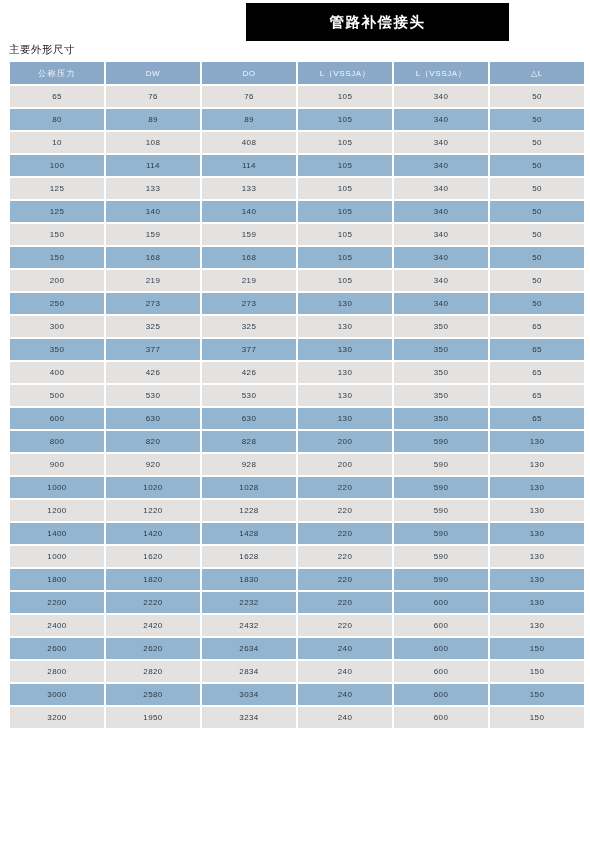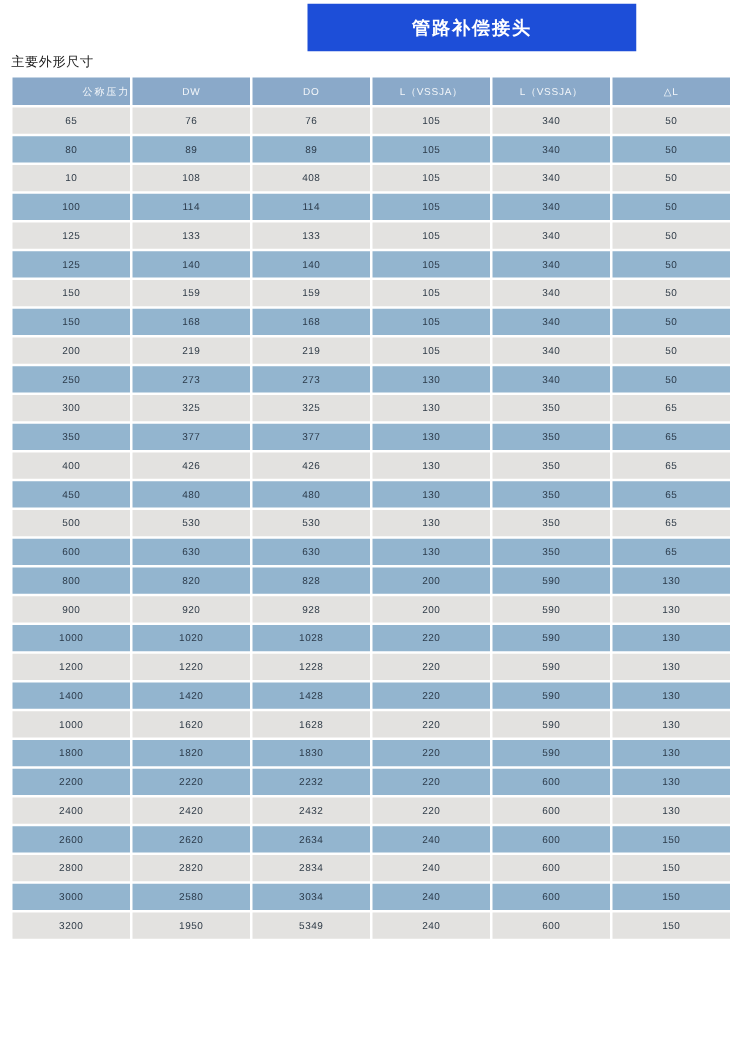--- a/index.html
+++ b/index.html
@@ -20,21 +20,21 @@
     box-sizing: border-box;
   }
 
   
   .title-banner-wrap {
     position: absolute;
     left: 246px;
     top: 3px;
     width: 263px;
     height: 29px;
-    background: #1d4ed8;
+    background: #000000;
     padding: 19px;
     box-sizing: border-box;
   }
   .title-banner {
     width: 100%;
     height: 100%;
     background: #0d4d8c;
     color: #ffffff;
     font-size: 14.5px;
     font-weight: bold;
@@ -79,21 +79,20 @@
   }
   .spec-table th {
     background: #8aa9c9;
     color: #f4f7fa;
     font-size: 8px;
     letter-spacing: 0.6px;
     height: 22px;
   }
   .spec-table th.cjk {
     letter-spacing: 1.5px;
-    text-align: right;
   }
   .spec-table tr.row-even td {
     background: #e3e2e0;
   }
   .spec-table tr.row-odd td {
     background: #93b5cf;
     color: #2b3a4a;
   }
   .col-0 { width: 94px; }
   .col-1 { width: 94px; }
@@ -230,28 +229,20 @@
           <td>65</td>
         </tr>
         <tr class="row-even">
           <td>400</td>
           <td>426</td>
           <td>426</td>
           <td>130</td>
           <td>350</td>
           <td>65</td>
         </tr>
-        <tr class="row-odd">
-          <td>450</td>
-          <td>480</td>
-          <td>480</td>
-          <td>130</td>
-          <td>350</td>
-          <td>65</td>
-        </tr>
         <tr class="row-even">
           <td>500</td>
           <td>530</td>
           <td>530</td>
           <td>130</td>
           <td>350</td>
           <td>65</td>
         </tr>
         <tr class="row-odd">
           <td>600</td>
@@ -353,21 +344,21 @@
           <td>3000</td>
           <td>2580</td>
           <td>3034</td>
           <td>240</td>
           <td>600</td>
           <td>150</td>
         </tr>
         <tr class="row-even">
           <td>3200</td>
           <td>1950</td>
-          <td>5349</td>
+          <td>3234</td>
           <td>240</td>
           <td>600</td>
           <td>150</td>
         </tr>
       </tbody>
   </table>
 
 </div>
 
 </body></html>

